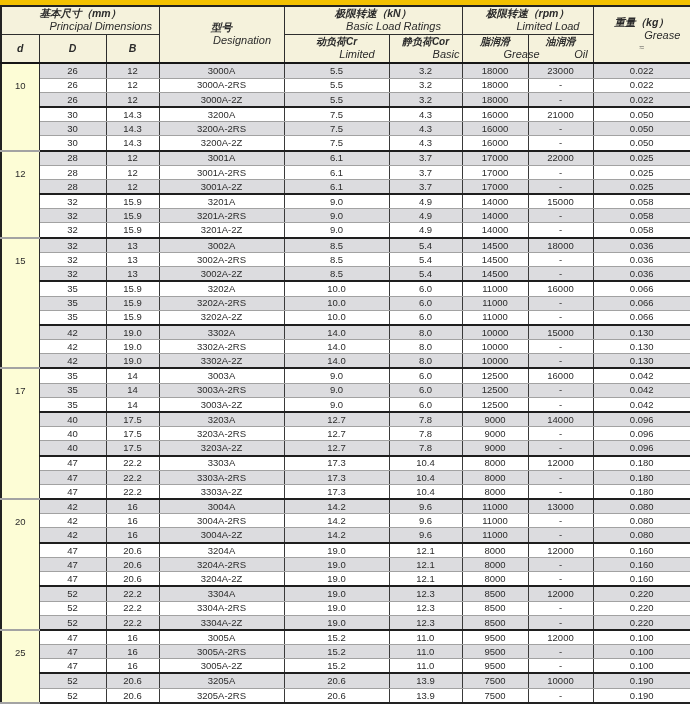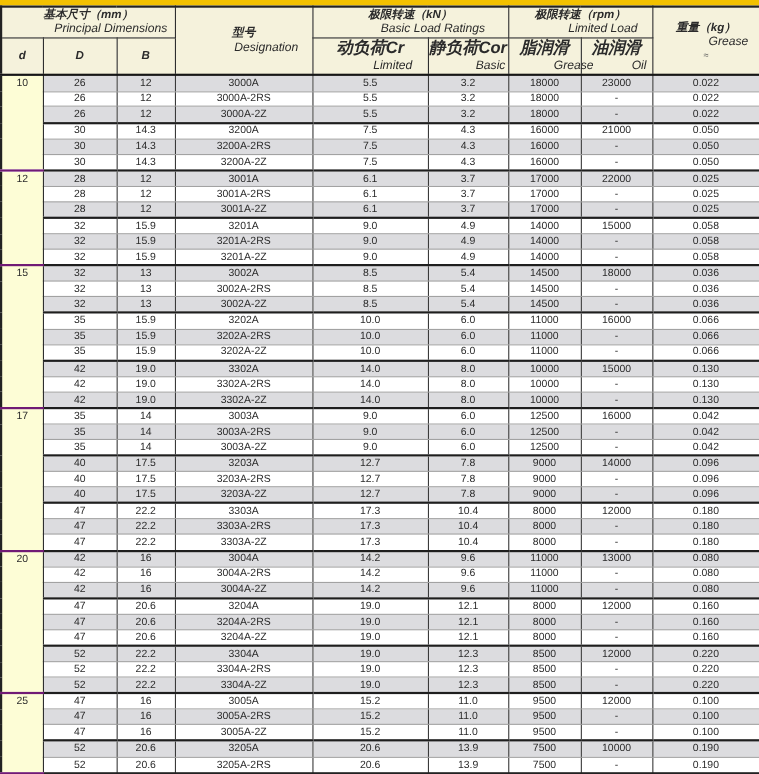--- a/index.html
+++ b/index.html
@@ -31,21 +31,21 @@
     padding: 0;
     vertical-align: middle;
     text-align: center;
     line-height: 1.25;
   }
   thead tr.h1 { height: 28px; }
   thead tr.h2 { height: 29px; }
   .zh { display: block; font-weight: bold; font-size: 10.5px; }
   .en { display: block; font-size: 11px; padding-left: 41px; }
   .approx { display: block; font-size: 8px; color: #555; }
-  th.sub-col .zh { font-size: 15px; }
+  th.sub-col .zh { font-size: 10px; }
   th.letter { font-weight: bold; font-size: 10.5px; }
   thead { border-bottom: 2px solid #161616; font-style: italic; }
   
   tbody td {
     border-left: 1px solid #3a3a3a;
     border-right: 1px solid #3a3a3a;
     border-top: 1px solid #a2a2a2;
     border-bottom: 1px solid #a2a2a2;
     font-size: 9.5px;
     text-align: center;
@@ -54,24 +54,24 @@
     line-height: 1;
     white-space: nowrap;
     overflow: hidden;
   }
   tbody tr.odd td { background: #DCDCDF; }
   tbody tr.even td { background: #ffffff; }
   tbody tr.sub-end td { border-bottom: 2px solid #1e1e1e; }
   tbody td.d-cell {
     background: #FDFDD6 !important;
     vertical-align: top;
-    padding-top: 2px;
+    padding-top: 17px;
     border-left: none;
     border-right: 1px solid #2e2e2e;
-    border-bottom: 2px solid #701a75;
+    border-bottom: 2px solid #a3a3a3;
     border-top: none;
   }
 </style>
 </head>
 <body>
 
 <div id="page">
   <div id="top-bar" style="background: rgb(243, 193, 0);"></div>
   <table id="spec-table">
     <colgroup>

